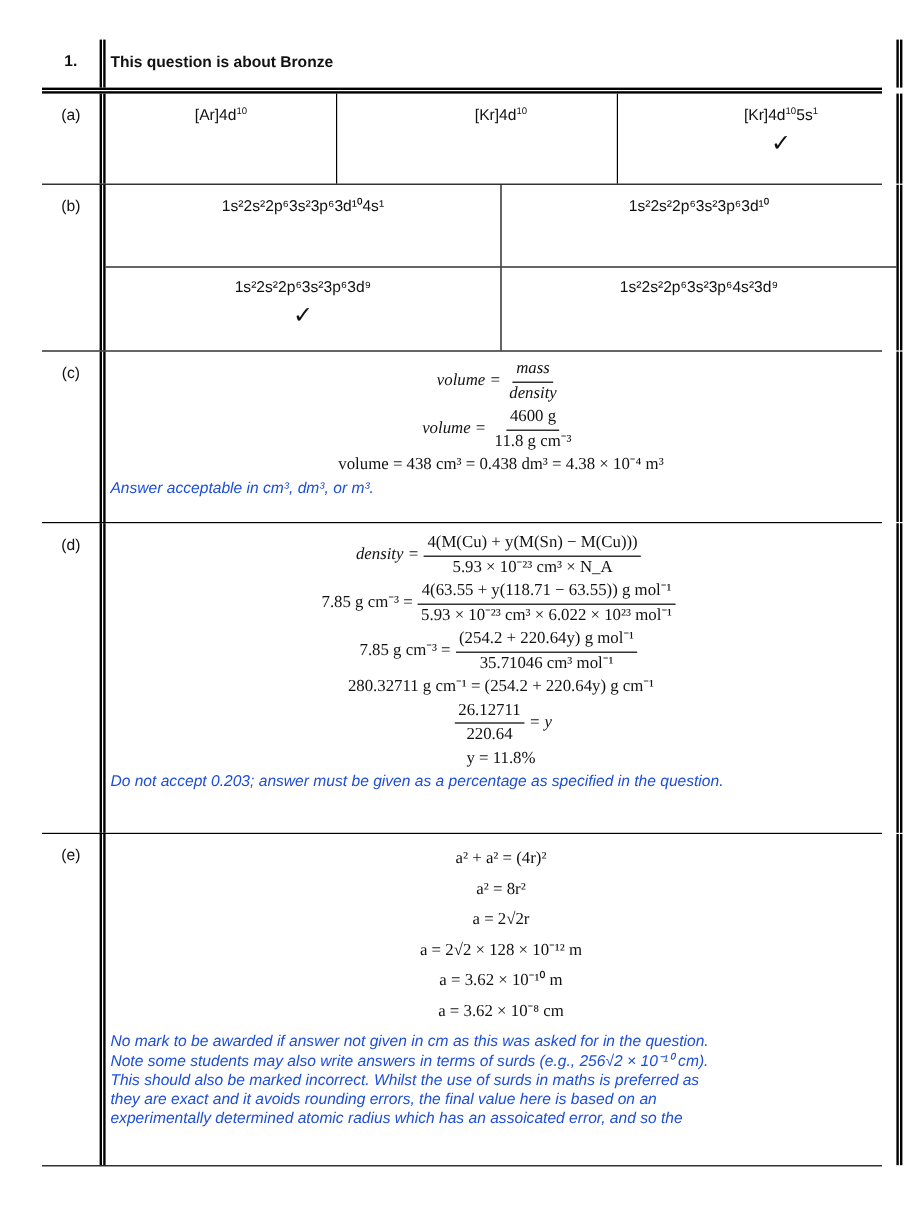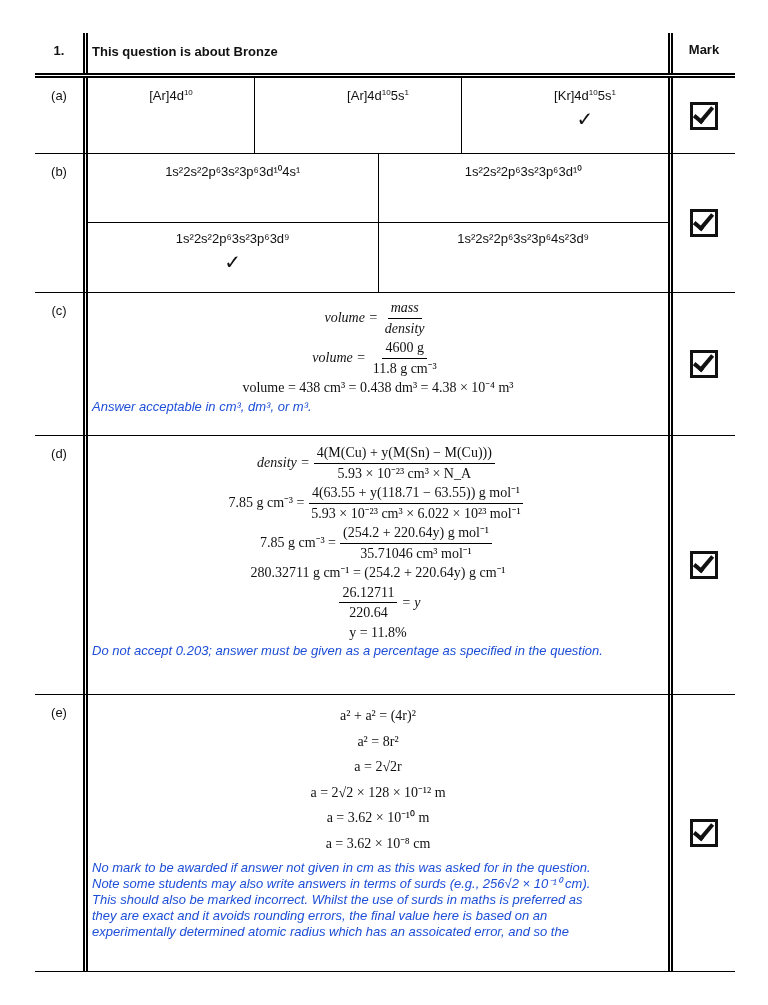--- a/index.html
+++ b/index.html
@@ -1,20 +1,20 @@
 <!DOCTYPE html>
 <html><head>
 <meta charset="utf-8">
 <style>
   html, body { margin:0; padding:0; background:#ffffff; }
   body { width:768px; height:1005px; position:relative; overflow:hidden; font-family:"Liberation Sans", sans-serif; color:#111; }
   .sheet { position:absolute; left:35px; top:33px; width:700px; }
   .row { position:relative; display:flex; }
   .lbl { width:48px; flex:none; font-size:13px; text-align:center; padding-top:10px; box-sizing:border-box; }
-  .main { flex:none; width:590px; box-sizing:border-box; border-left:4px double #000; border-right:4px double #000; border-left-width:5px; border-right-width:5px; }
+  .main { flex:none; width:669px; box-sizing:border-box; border-left:4px double #000; border-right:4px double #000; border-left-width:5px; border-right-width:5px; }
   .mark { flex:none; width:62px; display:flex; align-items:center; justify-content:center; box-sizing:border-box; }
   .hdr { height:40px; }
   .hdr .lbl { font-weight:bold; padding-top:10px; }
   .hdr .main { font-weight:bold; font-size:13px; padding:11px 0 0 4px; }
   .hdr .mark { font-weight:bold; font-size:13px; align-items:flex-start; padding-top:9px; }
   .dbl-line { height:5px; border-top:2px solid #000; border-bottom:2px solid #000; box-sizing:border-box; width:700px; }
   .hline { height:1px; background:#000; width:700px; }
   .grid4 { display:flex; height:75px;gap:40px; }
   .grid4 .c { flex:1; border-right:1px solid #000; text-align:center; font-size:13px; padding-top:10px; position:relative; }
   .grid4 .c:last-child { border-right:none; }
@@ -44,21 +44,21 @@
     <div class="main">This question is about Bronze</div>
     <div class="mark">Mark</div>
   </div>
   <div class="dbl-line"></div>
 
   <div class="row" style="height:75px">
     <div class="lbl">(a)</div>
     <div class="main">
       <div class="grid4">
         <div class="c"><span>[Ar]4d</span><sup>10</sup></div>
-        <div class="c"><span>[Ar]4d</span><sup>10</sup><span>5s</span><sup>1</sup></div>
+        <div class="c"><span>[Kr]4d</span><sup>10</sup></div>
         <div class="c"><span>[Kr]4d</span><sup>10</sup><span>5s</span><sup>1</sup><span class="tick">✓</span></div>
       </div>
     </div>
     <div class="mark">
         <div class="box"></div>
       </div>
   </div>
   <div class="hline"></div>
 
   <div class="row" style="height:138px">

